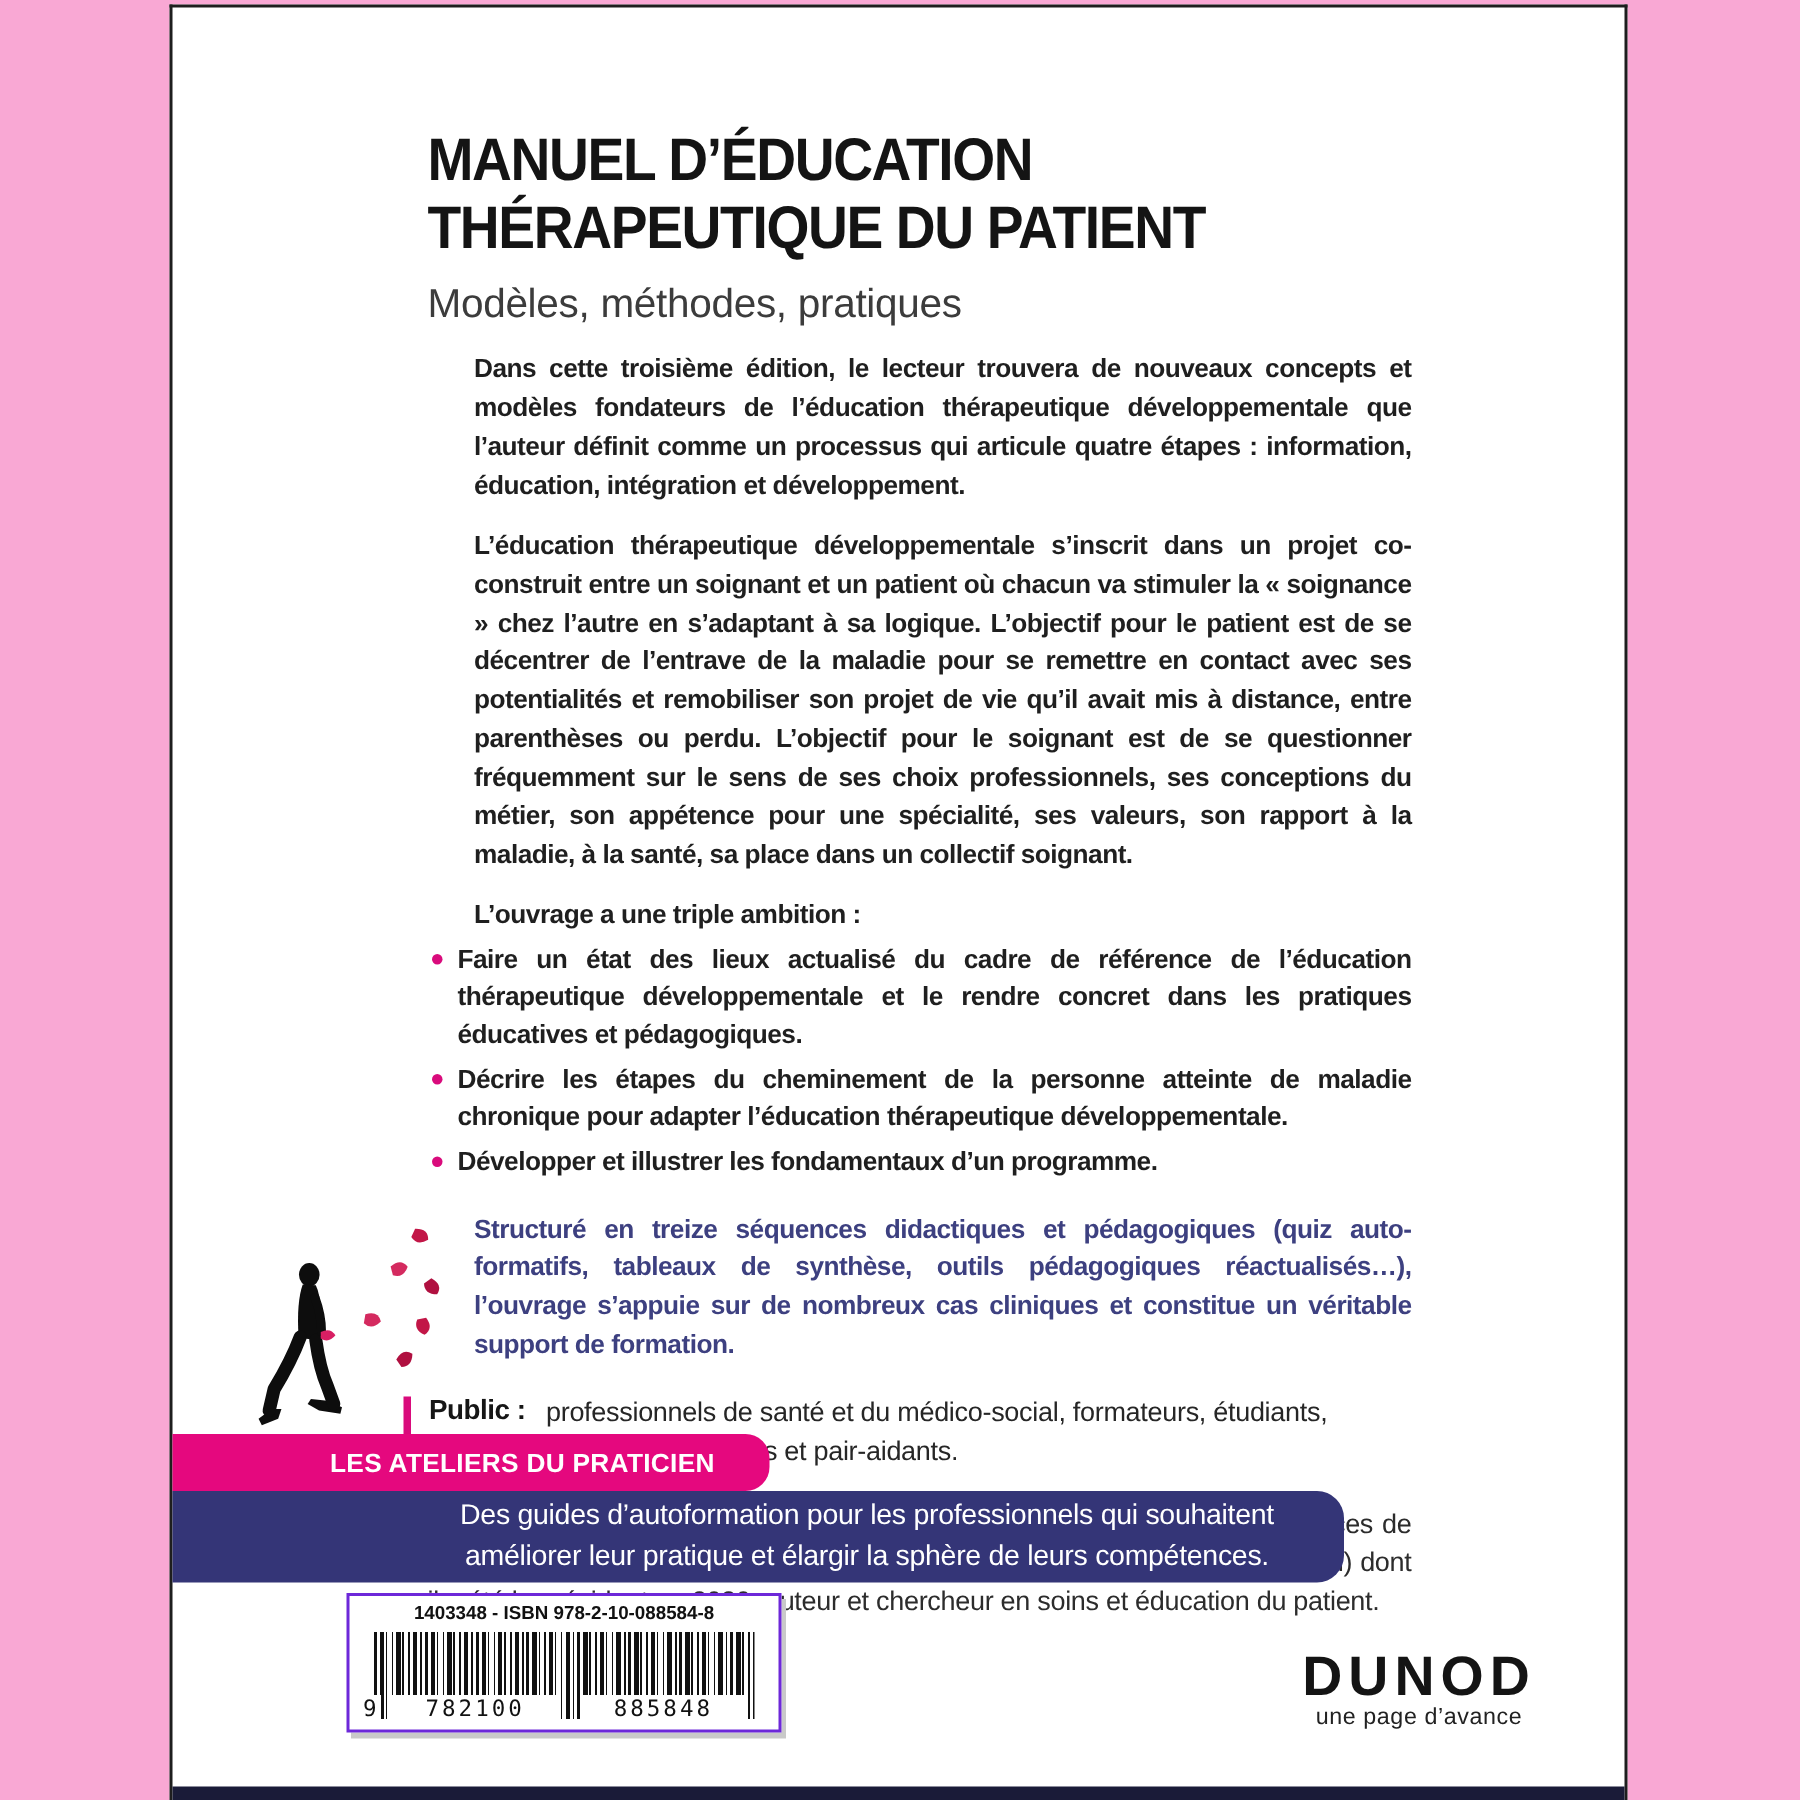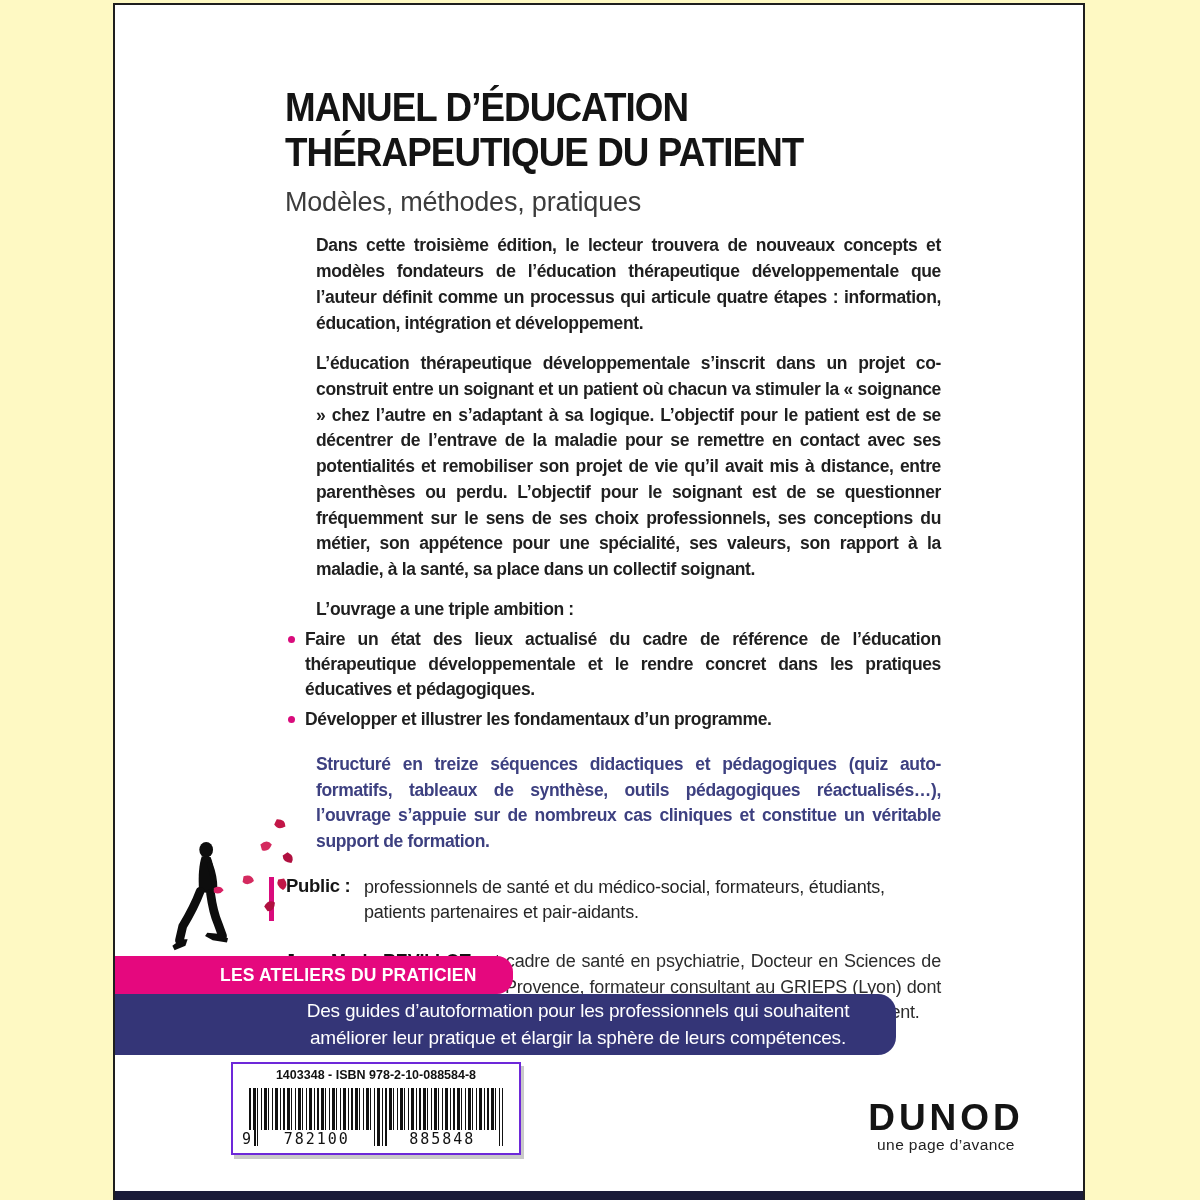--- a/index.html
+++ b/index.html
@@ -1,18 +1,18 @@
 <!DOCTYPE html>
 <html lang="fr"><head>
 <meta charset="utf-8">
 <style>
   * { margin:0; padding:0; box-sizing:border-box; }
   html,body { width:1200px; height:1200px; background:#ffffff; overflow:hidden;
               font-family:"Liberation Sans", sans-serif; }
-  .stage { position:relative; width:1200px; height:1200px; background:#fef9c3; }
+  .stage { position:relative; width:1200px; height:1200px; background:#f9a8d4; }
 
   
   .cover { position:absolute; left:113px; top:3px; width:972px; height:1197px;
            background:#fff;
            border-top:2px solid #1e1e1e; border-left:2px solid #1e1e1e; border-right:2px solid #1e1e1e; }
   .bottom-bar { position:absolute; left:0; bottom:0; width:100%; height:9px; background:#1a1b38; }
 
   
   .text-col { position:absolute; left:170px; top:80px; width:656px; color:#202020; }
 
@@ -99,20 +99,24 @@
       <p class="para">L’éducation thérapeutique développementale s’inscrit dans un projet co-construit entre un soignant et un patient où chacun va stimuler la « soignance » chez l’autre en s’adaptant à sa logique. L’objectif pour le patient est de se décentrer de l’entrave de la maladie pour se remettre en contact avec ses potentialités et remobiliser son projet de vie qu’il avait mis à distance, entre parenthèses ou perdu. L’objectif pour le soignant est de se questionner fréquemment sur le sens de ses choix professionnels, ses conceptions du métier, son appétence pour une spécialité, ses valeurs, son rapport à la maladie, à la santé, sa place dans un collectif soignant.</p>
       <p class="para" style="margin-top:14px">L’ouvrage a une triple ambition :</p>
 
       <div class="bullets">
         <div class="bullet-row">
           <span class="bullet-dot"></span>
           <span class="bullet-text">Faire un état des lieux actualisé du cadre de référence de l’éducation thérapeutique développementale et le rendre concret dans les pratiques éducatives et pédagogiques.</span>
         </div>
         <div class="bullet-row">
           <span class="bullet-dot"></span>
+          <span class="bullet-text">Décrire les étapes du cheminement de la personne atteinte de maladie chronique pour adapter l’éducation thérapeutique développementale.</span>
+        </div>
+        <div class="bullet-row">
+          <span class="bullet-dot"></span>
           <span class="bullet-text">Développer et illustrer les fondamentaux d’un programme.</span>
         </div>
       </div>
 
       <p class="para purple">Structuré en treize séquences didactiques et pédagogiques (quiz auto-formatifs, tableaux de synthèse, outils pédagogiques réactualisés…), l’ouvrage s’appuie sur de nombreux cas cliniques et constitue un véritable support de formation.</p>
 
       <div class="public-row">
         <span class="public-bar"></span>
         <span class="public-label">Public :</span>
         <span class="public-text">professionnels de santé et du médico-social, formateurs, étudiants, patients partenaires et pair-aidants.</span>

